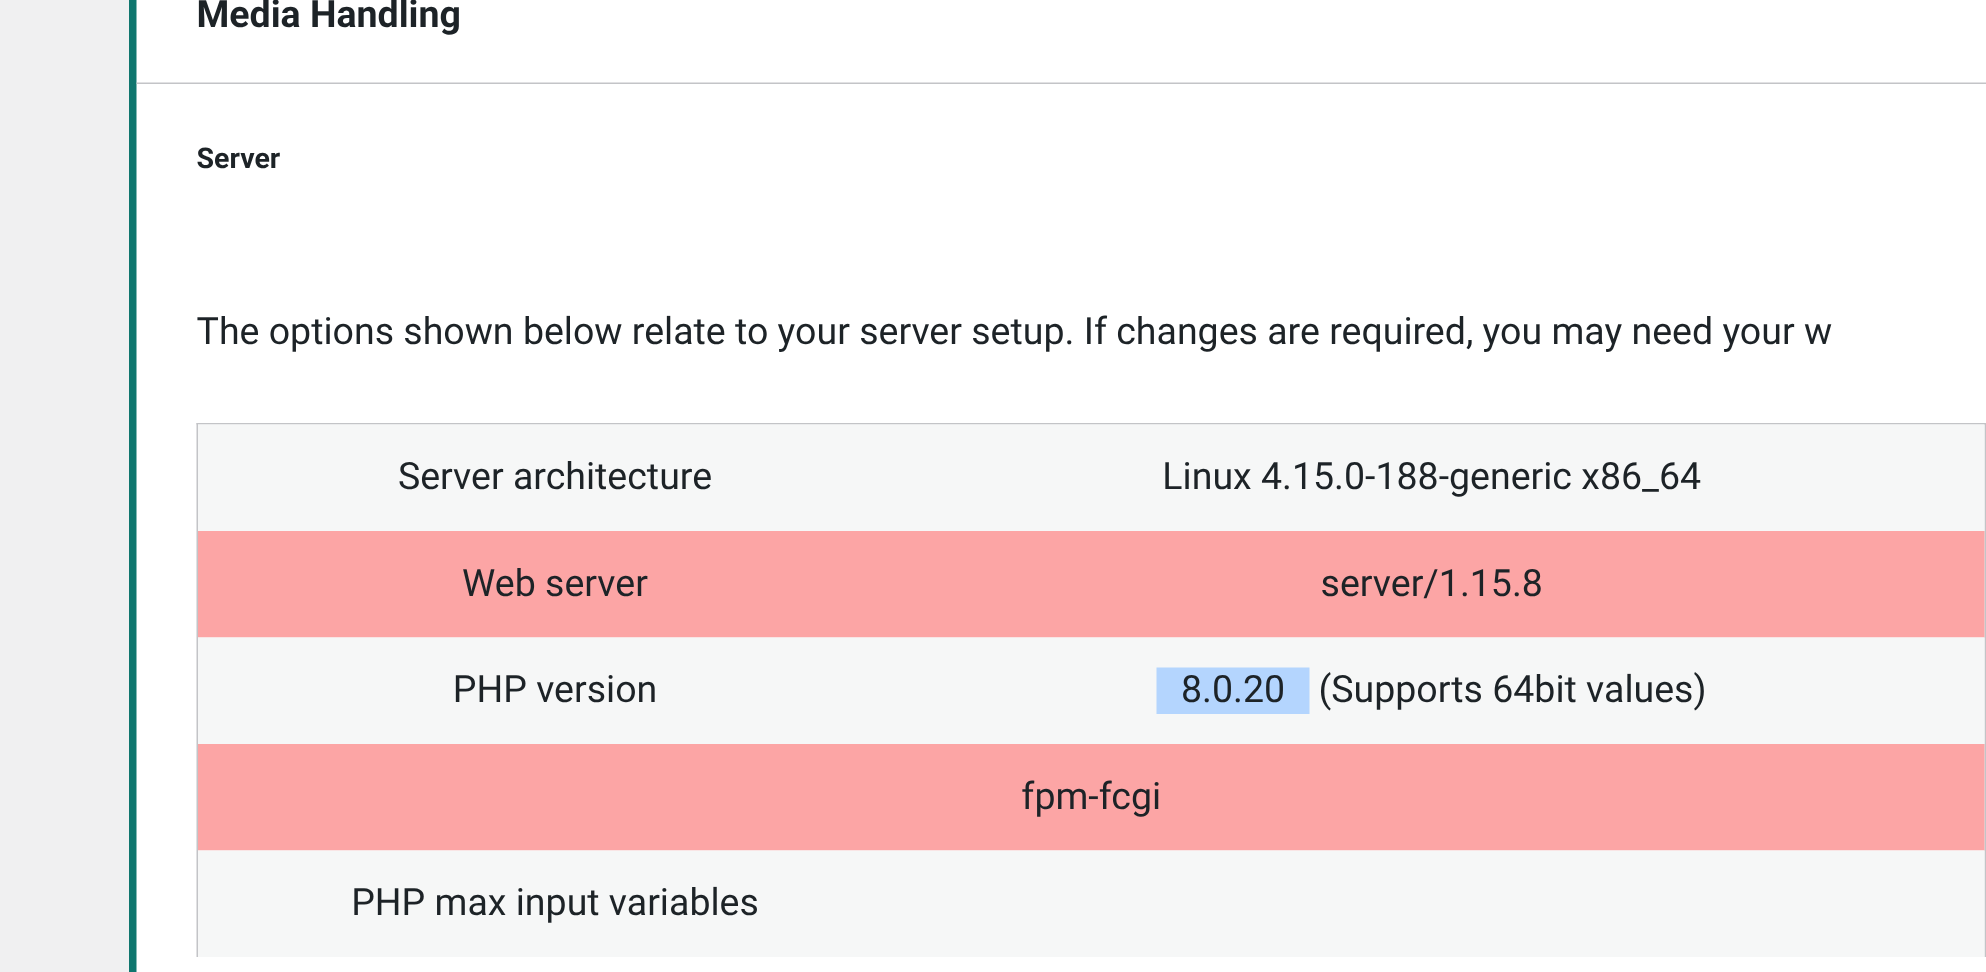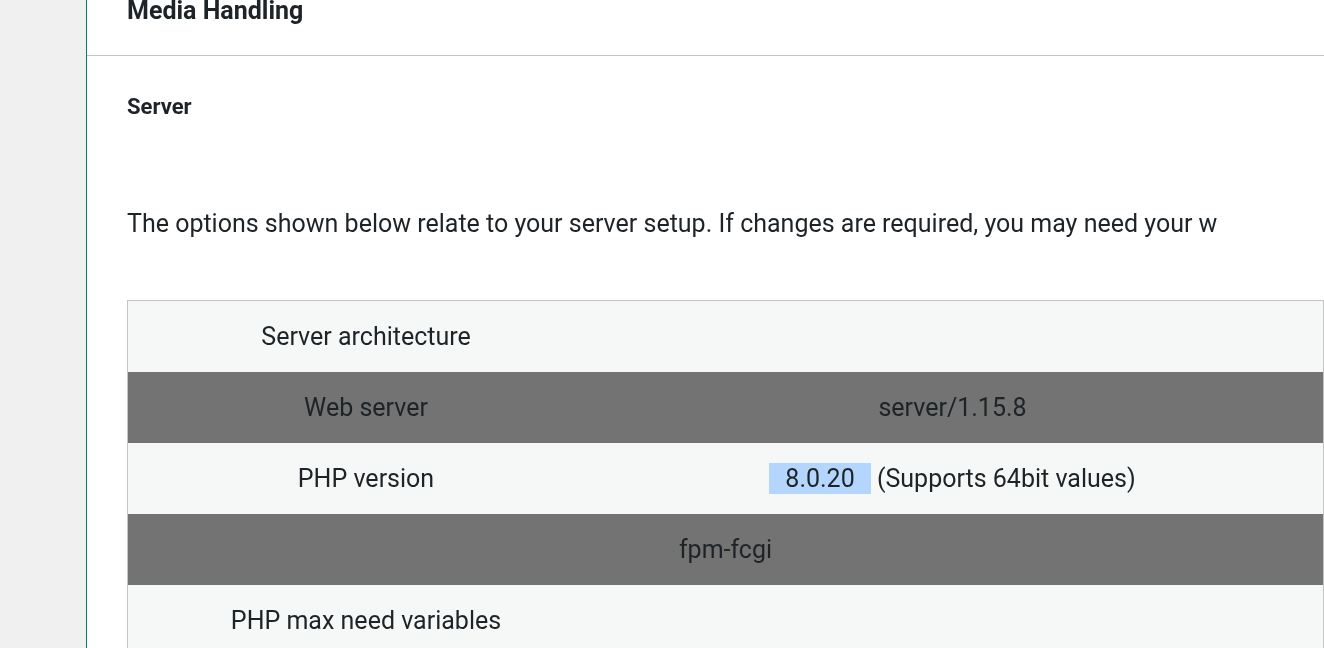--- a/index.html
+++ b/index.html
@@ -20,69 +20,69 @@
       height: 100%;
       background: #f0f0f1;
     }
     .content {
       position: absolute;
       left: 86px;
       top: 0;
       right: 0;
       bottom: 0;
       background: #fff;
-      border-left: 1px solid #0f766e;
+      border-left: 5px solid #0f766e;
     }
     .section-header {
       padding: 0 0 32px 40px;
       font-size: 25px;
       font-weight: 700;
       line-height: 1;
       color: #1d2327;
     }
     .section-header.top {
       padding-top: 0;
       margin-top: -2px;
     }
     .divider {
       border-top: 1px solid #c3c4c7;
       width: 100%;
     }
     .server-section {
       padding: 38px 0 0 40px;
     }
     .server-title {
-      font-size: 22px;
+      font-size: 19px;
       font-weight: 700;
       color: #1d2327;
       margin-bottom: 90px;
     }
     .description {
       font-size: 25px;
       color: #1d2327;
-      margin-bottom: 62px;
+      margin-bottom: 46px;
       white-space: nowrap;
     }
     .info-table {
       border: 1px solid #c3c4c7;
       border-bottom: none;
       width: 100%;
       font-size: 25px;
     }
     .info-row {
       display: flex;
       min-height: 71px;
       align-items: center;
       text-align: center;
     }
     .info-row.odd {
       background: #f6f7f7;
     }
     .info-row.even {
-      background: #737373;
+      background: #fca5a5;
     }
     .info-label {
       flex: 0 0 454px;
       padding-left: 22px;
       color: #1d2327;
     }
     .info-value {
       flex: 1;
       color: #1d2327;
     }
@@ -106,36 +106,37 @@
 
   <div class="server-section">
     <div class="server-title">Server</div>
 
     <div class="description">The options shown below relate to your server setup. If changes are required, you may need your w</div>
 
     <div class="info-table">
 
       <div class="info-row odd">
         <div class="info-label">Server architecture</div>
+        <div class="info-value">Linux 4.15.0-188-generic x86_64</div>
       </div>
 
       <div class="info-row even">
         <div class="info-label">Web server</div>
         <div class="info-value">server/1.15.8</div>
       </div>
 
       <div class="info-row odd">
         <div class="info-label">PHP version</div>
         <div class="info-value"><span class="highlight">8.0.20</span><span> (Supports 64bit values)</span></div>
       </div>
 
       <div class="info-row even">
         <div class="info-value">fpm-fcgi</div>
       </div>
 
       <div class="info-row odd">
-        <div class="info-label">PHP max need variables</div>
+        <div class="info-label">PHP max input variables</div>
       </div>
 
     </div>
   </div>
 
 </div>
 
 </body></html>

